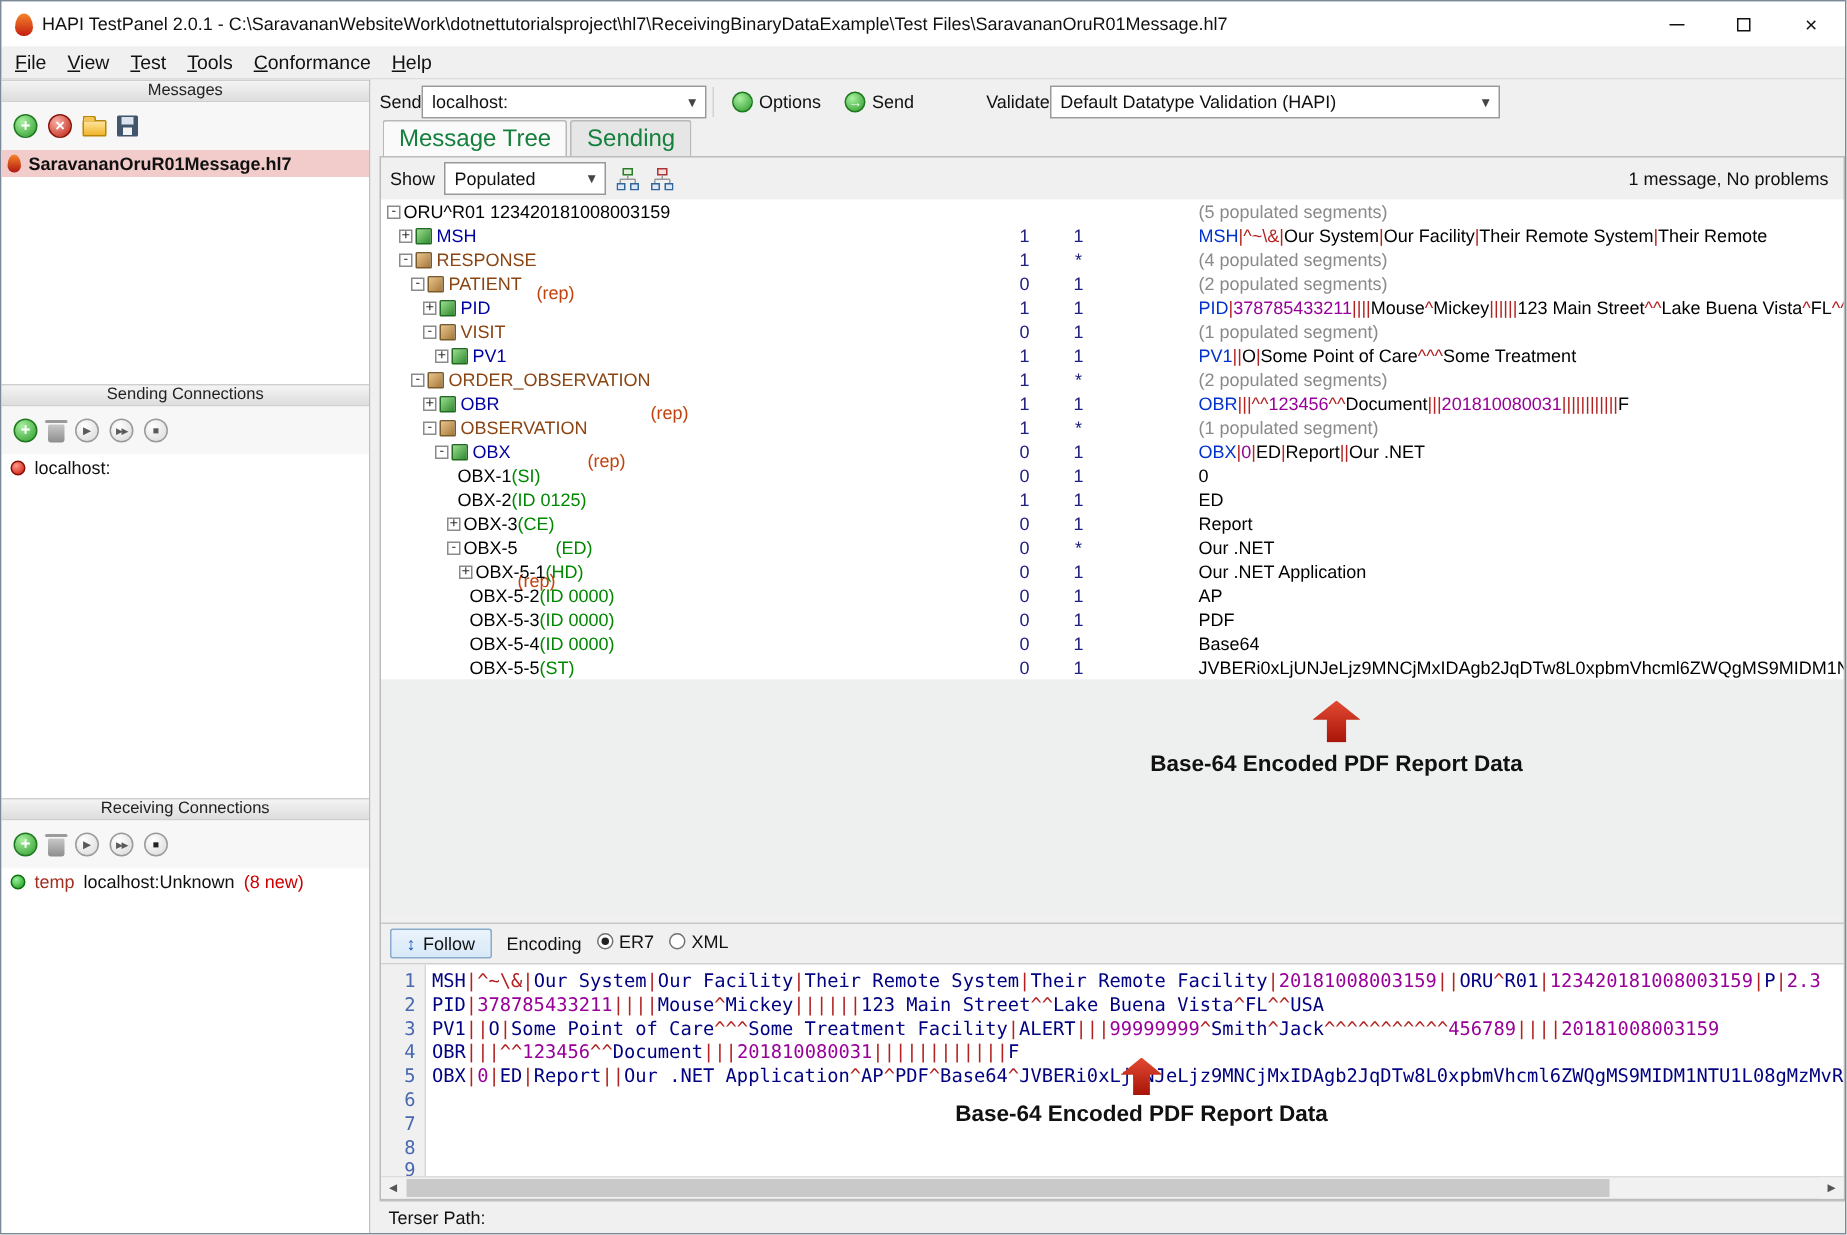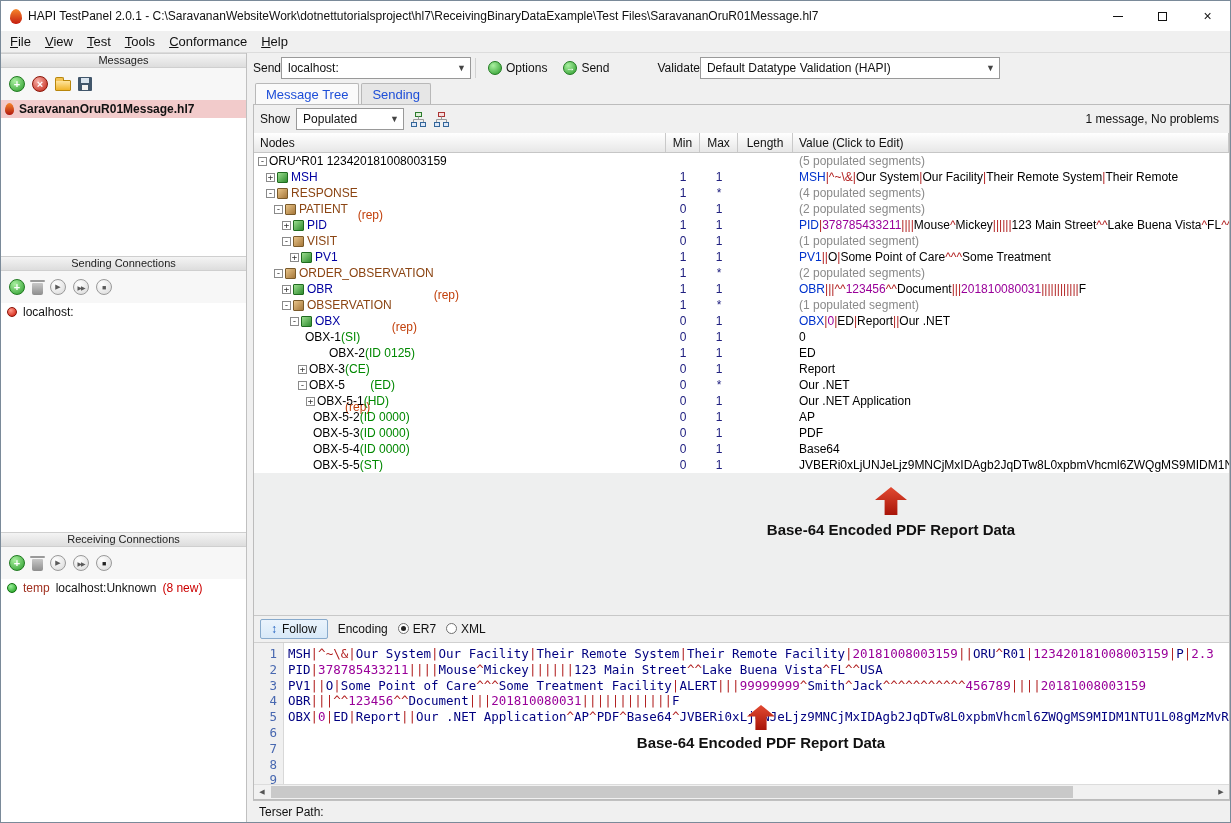--- a/index.html
+++ b/index.html
@@ -59,21 +59,21 @@
   .content { flex:1; display:flex; flex-direction:column; background:#f0f0f0; padding-left:6px; min-width:0; }
 
   .send-bar { height:30px; display:flex; align-items:center; gap:0; flex:0 0 auto; }
   .lbl { font-size:12px; color:#111; white-space:nowrap; }
   .combo { display:inline-flex; align-items:center; justify-content:space-between; background:#fff; border:1px solid #999; height:22px; padding-left:6px; font-size:12px; color:#111; white-space:nowrap; }
   .combo-arrow { width:17px; text-align:center; color:#444; font-size:9px; }
   .vdiv { width:1px; height:20px; background:#d2d2d2; margin:0 4px; }
   .tbtn { display:inline-flex; align-items:center; gap:4px; border:1px solid transparent; background:transparent; font-size:12px; padding:2px 7px; font-family:inherit; color:#111; }
 
   .tabs { height:21px; display:flex; align-items:flex-end; gap:2px; padding-left:2px; flex:0 0 auto; }
-  .tab { font-size:13px; padding:3px 10px 2px; border:1px solid #b8b8b8; border-bottom:none; background:#e6e6e6; color:#1d4ed8; border-radius:2px 2px 0 0; }
+  .tab { font-size:16px; padding:3px 10px 2px; border:1px solid #b8b8b8; border-bottom:none; background:#e6e6e6; color:#15803d; border-radius:2px 2px 0 0; }
   .tab.active { background:#fafafa; position:relative; top:1px; padding-bottom:3px; }
 
   .tab-body { flex:1; border:1px solid #bcbcbc; background:#f0f0f0; display:flex; flex-direction:column; min-height:0; position:relative; }
 
   .tree-bar { height:28px; display:flex; align-items:center; gap:6px; padding:0 6px; flex:0 0 auto; }
   .mini-icon { width:17px; height:17px; display:inline-flex; align-items:center; justify-content:center; }
   .spacer { flex:1; }
   .status-text { font-size:12px; color:#111; padding-right:4px; white-space:nowrap; }
 
   .grid-header { height:20px; display:flex; background:linear-gradient(#ffffff,#e7e7e7); border-bottom:1px solid #c6c6c6; flex:0 0 auto; font-size:12px; color:#111; }
@@ -273,27 +273,20 @@
                 <rect x="4.5" y="0.5" width="6" height="4" fill="#f8dede" stroke="#aa3333"></rect>
                 <path d="M7.5 4.5 v3 M2.5 7.5 h10 M2.5 7.5 v3 M12.5 7.5 v3" stroke="#999" fill="none"></path>
                 <rect x="0.5" y="10.5" width="5" height="4" fill="#dde8f8" stroke="#336699"></rect>
                 <rect x="9.5" y="10.5" width="5" height="4" fill="#dde8f8" stroke="#336699"></rect>
               </svg>
           </span>
           <span class="spacer"></span>
           <span class="status-text">1 message, No problems</span>
         </div>
 
-        <div class="grid-header" id="grid-header">
-            <div class="gh-cell c-nodes">Nodes</div>
-            <div class="gh-cell c-min">Min</div>
-            <div class="gh-cell c-max">Max</div>
-            <div class="gh-cell c-len">Length</div>
-            <div class="gh-cell c-val">Value (Click to Edit)</div>
-          </div>
         <div class="grid-rows" id="grid-rows">
             <div class="t-row">
               <div class="t-nodes" style="padding-left: 4px;">
                 <span class="hndl">-</span>
                 <span class="nm-root">ORU^R01 123420181008003159</span>
               </div>
               <div class="t-mm"></div>
               <div class="t-mx"></div>
               <div class="t-ln"></div>
               <div class="t-val"><span class="val-info">(5 populated segments)</span></div>
@@ -416,21 +409,21 @@
                 <span class="hndl-sp"></span>
                 <span class="nm-field">OBX-1</span>
                 <span class="nm-type"> (SI)</span>
               </div>
               <div class="t-mm">0</div>
               <div class="t-mx">1</div>
               <div class="t-ln"></div>
               <div class="t-val">0</div>
             </div>
             <div class="t-row">
-              <div class="t-nodes" style="padding-left: 68px;">
+              <div class="t-nodes" style="padding-left: 44px;">
                 <span class="hndl-sp"></span>
                 <span class="nm-field">OBX-2</span>
                 <span class="nm-type"> (ID 0125)</span>
               </div>
               <div class="t-mm">1</div>
               <div class="t-mx">1</div>
               <div class="t-ln"></div>
               <div class="t-val">ED</div>
             </div>
             <div class="t-row">

